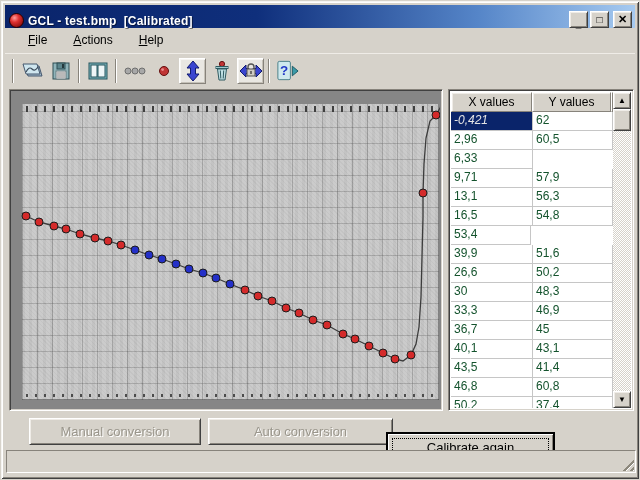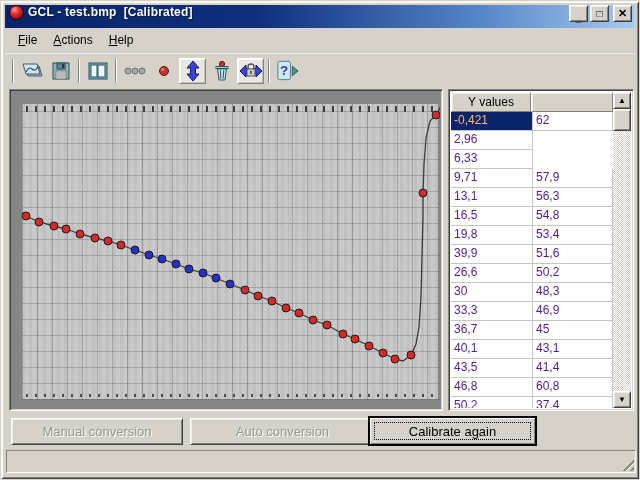--- a/index.html
+++ b/index.html
@@ -4,36 +4,36 @@
 <style>
   html,body{margin:0;padding:0;background:#555;}
   *{box-sizing:border-box;font-family:"Liberation Sans",sans-serif;}
   .window{position:relative;width:640px;height:480px;background:#d6d2ca;
     border:1px solid #d6d2ca;
     box-shadow:inset 1px 1px 0 #f5f4f1, inset -1px -1px 0 #404040, inset 2px 2px 0 #fff, inset -2px -2px 0 #87837b;
     overflow:hidden;}
   
   .titlebar{position:absolute;left:4px;top:4px;right:4px;height:23px;
     background:linear-gradient(90deg,#0a246a 0%,#0f2f7c 40%,#5585c8 75%,#a6caf0 100%);
-    display:flex;align-items:flex-start;padding:0 3px;color:#fff;}
+    display:flex;align-items:flex-end;padding:0 3px;color:#fff;}
   .app-icon{width:15px;height:15px;border-radius:50%;
     background:radial-gradient(circle at 35% 30%,#ff9d9d 0%,#e03030 35%,#8c0f0f 80%,#5a0505 100%);
     border:1px solid #2a0000;margin:0 4px 0 1px;flex:0 0 auto;}
   .title-text{font-size:12px;font-weight:bold;white-space:pre;flex:1 1 auto;
     text-shadow:1px 1px 0 rgba(0,0,0,.45);letter-spacing:.2px;}
   .wbtn{width:19px;height:17px;margin-left:2px;padding:0;font-size:10px;font-weight:bold;color:#000;
     background:#d6d2ca;border:1px solid;border-color:#fff #404040 #404040 #fff;
     box-shadow:inset 1px 1px 0 #efece7, inset -1px -1px 0 #87837b;
     display:flex;align-items:center;justify-content:center;line-height:1;}
   .wbtn.min span{transform:translateY(4px);}
   .wbtn.close{margin-left:4px;font-size:11px;}
   
   .menubar{position:absolute;left:4px;top:29px;right:4px;height:21px;display:flex;align-items:center;
     font-size:12px;color:#000;padding-left:5px;}
-  .menu-item{padding:2px 8px 3px 8px;cursor:default;}
+  .menu-item{padding:2px 8px 3px 8px;cursor:default;margin-left:10px;}
   .menu-item u{text-decoration:underline;}
   
   .toolbar{position:absolute;left:4px;top:52px;right:4px;height:34px;display:flex;align-items:center;
     border-top:1px solid #efece7;padding-left:4px;}
   .tsep{width:2px;height:24px;margin:0 3px;border-left:1px solid #87837b;border-right:1px solid #fff;}
   .tb{width:27px;height:26px;background:transparent;border:1px solid transparent;padding:0;margin:0 1px;
     display:flex;align-items:center;justify-content:center;}
   .tb.toggled{background:#e9e7e2;border-color:#fff #87837b #87837b #fff;
     box-shadow:inset 1px 1px 0 #f7f6f3, inset -1px -1px 0 #c5c1b8;}
   .tb svg{display:block;}
@@ -64,38 +64,38 @@
   .grid{flex:1 1 auto;display:flex;flex-direction:column;overflow:hidden;background:#fff;}
   .thead{display:flex;height:20px;flex:0 0 auto;}
   .th{background:#d6d2ca;border:1px solid;border-color:#fff #87837b #87837b #fff;
     box-shadow:inset 1px 1px 0 #efece7;font-size:12px;display:flex;align-items:center;justify-content:center;
     color:#000;}
   .th.c1{width:82px;}
   .th.c2{width:80px;}
   .th.fill{flex:1 1 auto;}
   .tbody{flex:1 1 auto;overflow:hidden;position:relative;}
   .t-row{display:flex;height:19px;}
-  .td{font-size:12px;color:#4c1d95;padding:1px 0 0 3px;border-right:1px solid #c6c6c6;border-bottom:1px solid #c6c6c6;
+  .td{font-size:12px;color:#14532d;padding:1px 0 0 3px;border-right:1px solid #c6c6c6;border-bottom:1px solid #c6c6c6;
     overflow:hidden;white-space:nowrap;}
   .td.c1{width:82px;}
   .td.c2{width:80px;}
-  .td.sel{background:#0a246a;color:#fdba74;}
+  .td.sel{background:#0a246a;color:#e5e5e5;font-style:italic;}
   
   .vscroll{flex:0 0 18px;display:flex;flex-direction:column;
     background:repeating-conic-gradient(#ffffff 0% 25%, #d6d2ca 0% 50%) 0 0 / 2px 2px;}
   .sbtn{height:17px;flex:0 0 auto;background:#d6d2ca;border:1px solid;border-color:#fff #404040 #404040 #fff;
     box-shadow:inset 1px 1px 0 #efece7, inset -1px -1px 0 #87837b;
     display:flex;align-items:center;justify-content:center;font-size:8px;color:#000;padding:0;}
   .sthumb{height:22px;flex:0 0 auto;background:#d6d2ca;border:1px solid;border-color:#fff #404040 #404040 #fff;
     box-shadow:inset 1px 1px 0 #efece7, inset -1px -1px 0 #87837b;}
   .strack{flex:1 1 auto;}
   
   .pbtn{position:absolute;height:27px;background:#d6d2ca;border:1px solid;border-color:#fff #404040 #404040 #fff;
     box-shadow:inset 1px 1px 0 #efece7, inset -1px -1px 0 #87837b;
-    font-size:13px;display:flex;align-items:center;justify-content:center;padding:7px;}
+    font-size:13px;display:flex;align-items:center;justify-content:center;padding:7px;margin-left:18px;}
   .pbtn.disabled{color:#9a968c;text-shadow:1px 1px 0 #fff;}
   .pbtn.default{border:1px solid #000;outline:1px solid #000;outline-offset:0;
     box-shadow:inset 1px 1px 0 #fff, inset -1px -1px 0 #87837b;}
   .focusrect{position:absolute;left:4px;right:4px;top:4px;bottom:4px;border:1px dotted #000;pointer-events:none;}
   
   .statusbar{position:absolute;left:5px;top:449px;width:630px;height:23px;
     border:1px solid;border-color:#87837b #fff #fff #87837b;background:#d6d2ca;}
   .grip{position:absolute;right:1px;bottom:1px;width:13px;height:13px;
     background:repeating-linear-gradient(315deg,#fff 0 1px,#8d897d 1px 3px,transparent 3px 5px);
     clip-path:polygon(100% 0,100% 100%,0 100%);}
@@ -240,48 +240,49 @@
           <circle cx="411" cy="101" r="4" fill="#d42a2a" stroke="#1c1c1c" stroke-width="1"></circle>
           <circle cx="424" cy="23" r="4" fill="#d42a2a" stroke="#1c1c1c" stroke-width="1"></circle>
         </svg>
     </div>
   </div>
 
   <div class="tablepanel">
     <div class="table-inner">
       <div class="grid">
         <div class="thead">
+          <div class="th c1">X values</div>
           <div class="th c2">Y values</div>
           <div class="th fill"></div>
         </div>
         <div class="tbody">
             <div class="t-row">
               <div class="td c1 sel">-0,421</div>
               <div class="td c2">62</div>
             </div>
             <div class="t-row">
               <div class="td c1">2,96</div>
+              <div class="td c2">60,5</div>
             </div>
             <div class="t-row">
               <div class="td c1">6,33</div>
             </div>
             <div class="t-row">
               <div class="td c1">9,71</div>
               <div class="td c2">57,9</div>
             </div>
             <div class="t-row">
               <div class="td c1">13,1</div>
               <div class="td c2">56,3</div>
             </div>
             <div class="t-row">
               <div class="td c1">16,5</div>
               <div class="td c2">54,8</div>
             </div>
             <div class="t-row">
-              <div class="td c1">19,8</div>
               <div class="td c2">53,4</div>
             </div>
             <div class="t-row">
               <div class="td c1">39,9</div>
               <div class="td c2">51,6</div>
             </div>
             <div class="t-row">
               <div class="td c1">26,6</div>
               <div class="td c2">50,2</div>
             </div>
@@ -323,21 +324,21 @@
         <div class="strack"></div>
         <button class="sbtn">
             <span>▼</span>
           </button>
       </div>
     </div>
   </div>
 
   <button class="pbtn disabled" style="left:10px;top:417px;width:172px;">Manual conversion</button>
   <button class="pbtn disabled" style="left:189px;top:417px;width:185px;">Auto conversion</button>
-  <button class="pbtn default" style="left:368px;top:416px;width:167px;height:28px;">
+  <button class="pbtn default" style="left:368px;top:432px;width:167px;height:28px;">
     <span>Calibrate again</span>
     <span class="focusrect"></span>
   </button>
 
   <div class="statusbar">
     <div class="grip"></div>
   </div>
 
 </div>
 

